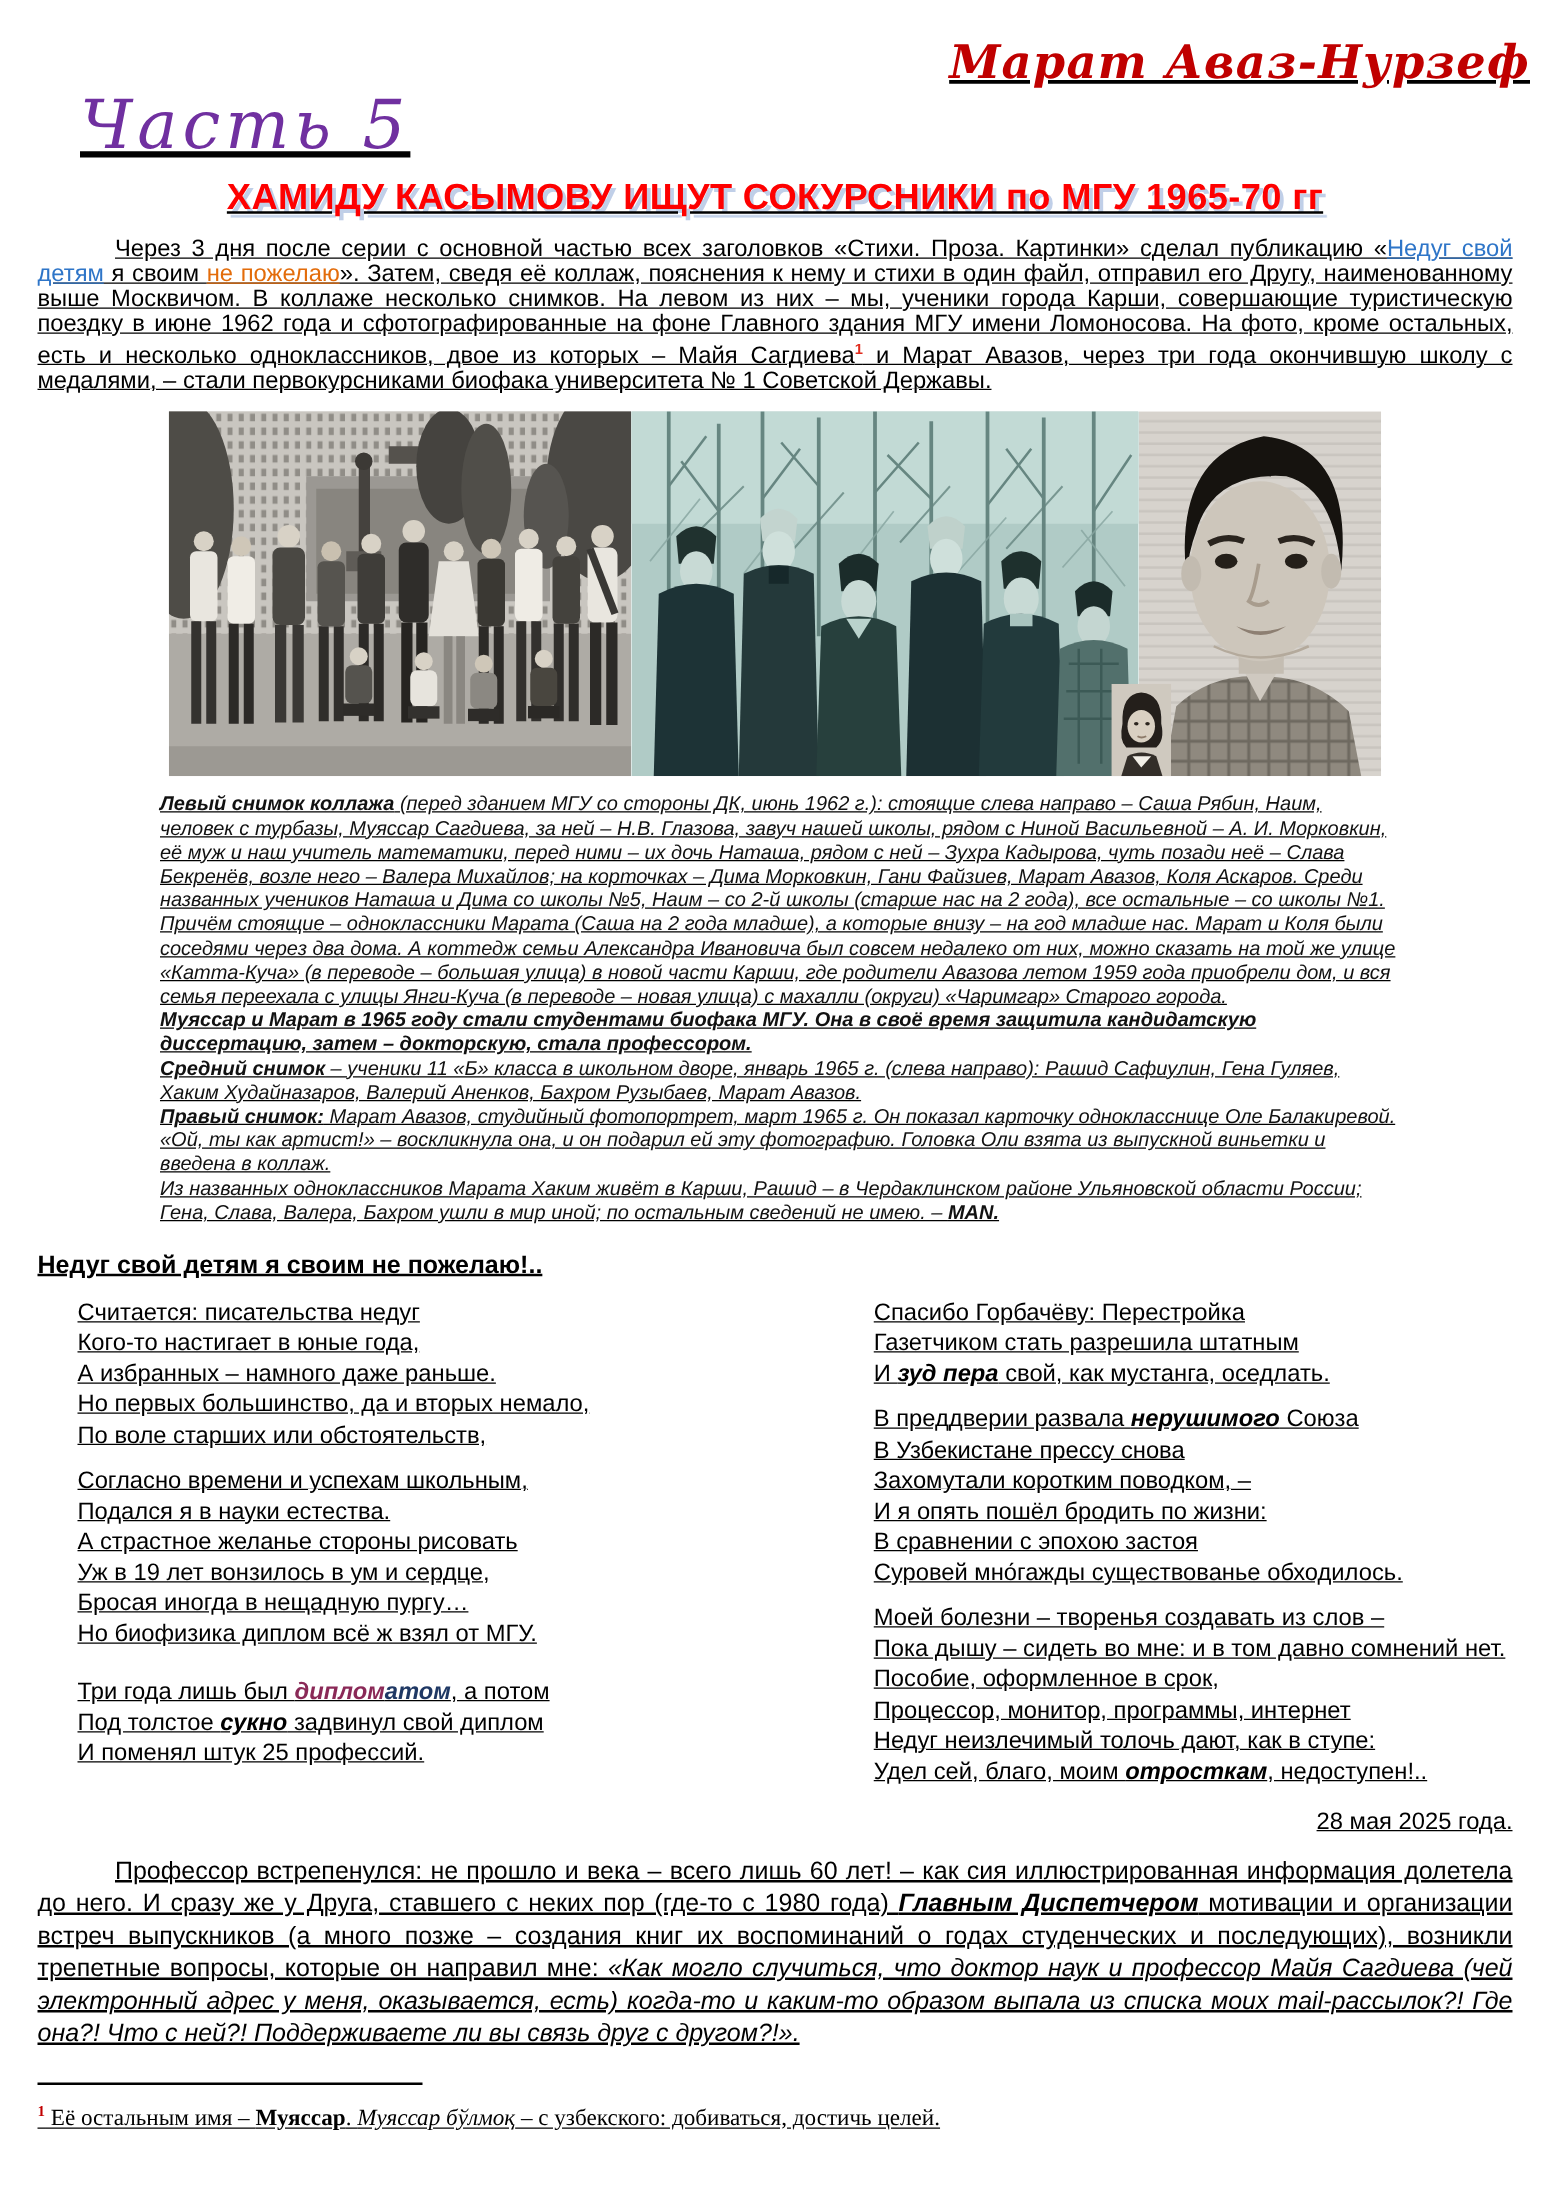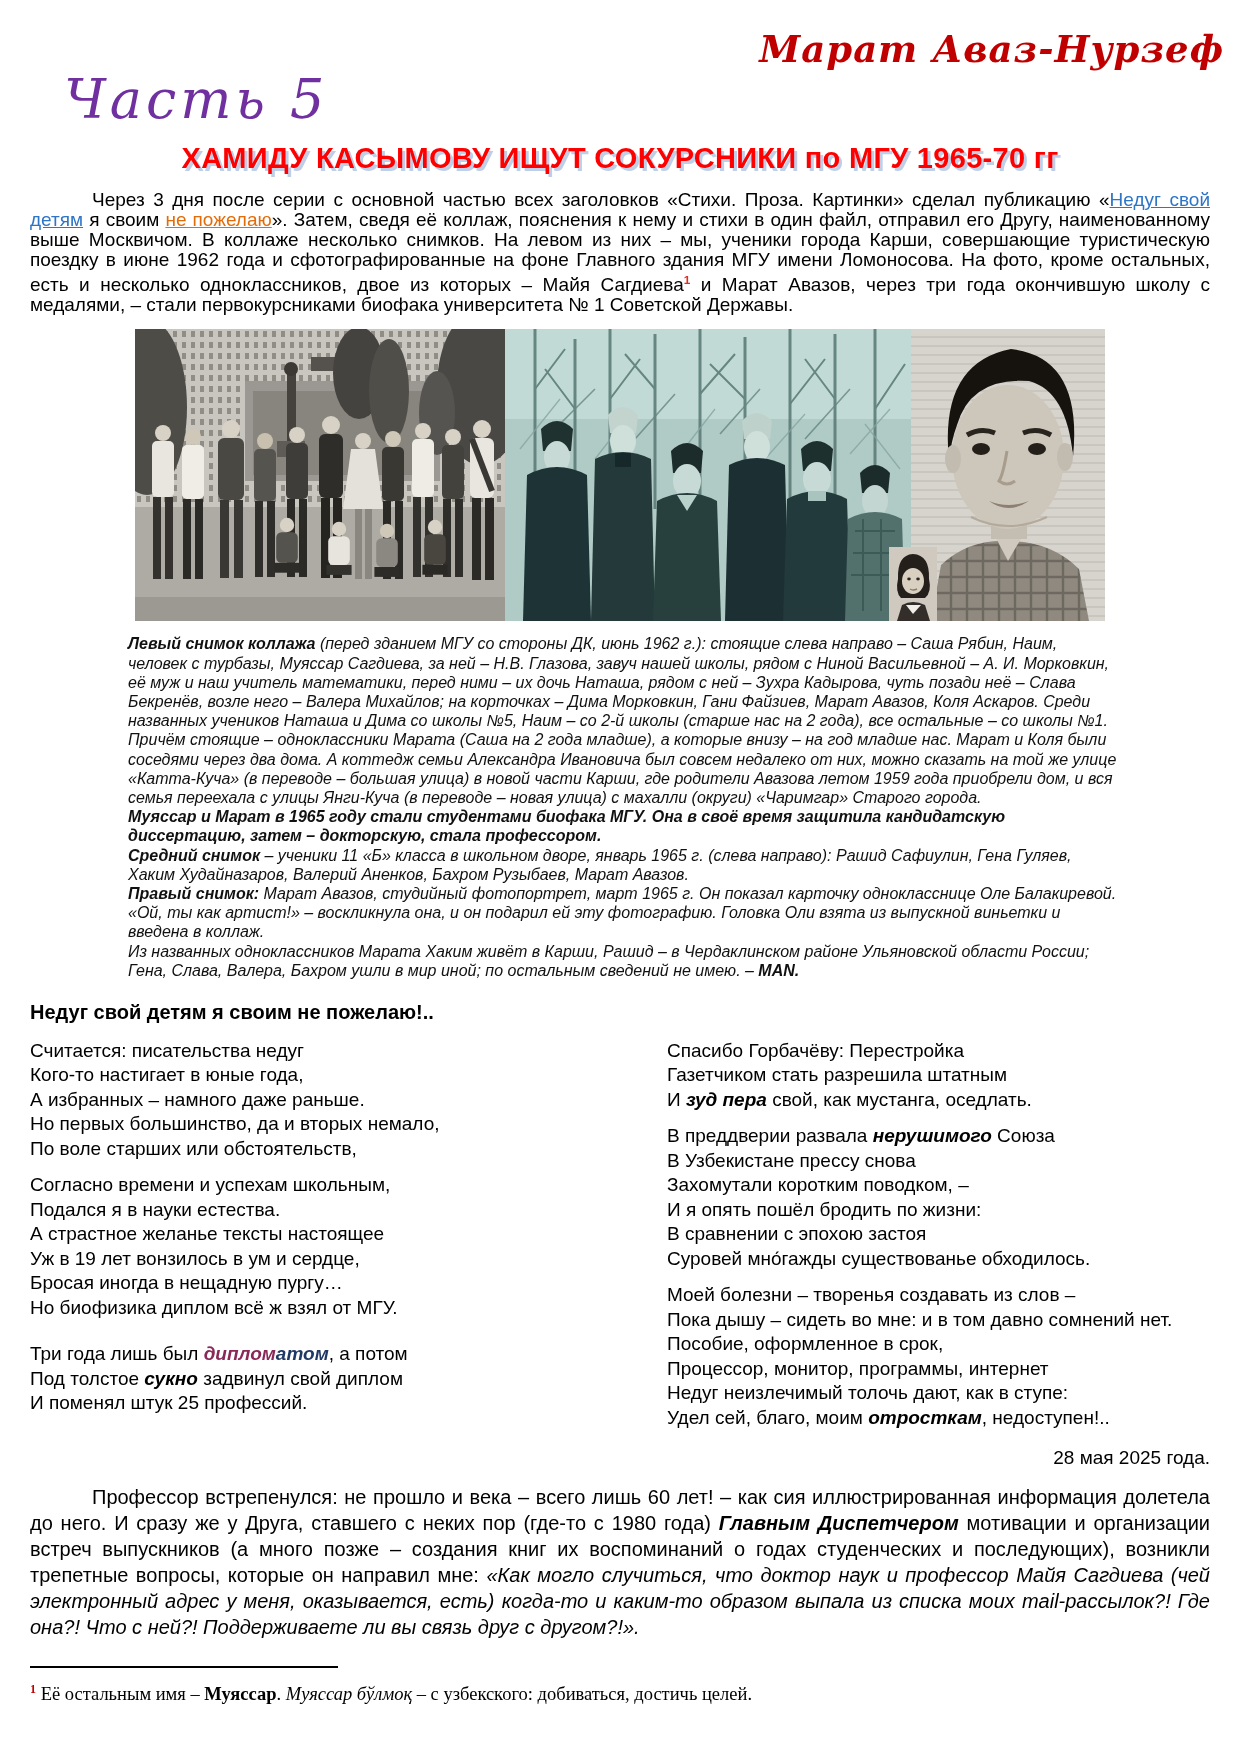--- a/index.html
+++ b/index.html
@@ -1,19 +1,19 @@
 <!DOCTYPE html>
 <html lang="ru"><head>
 <meta charset="utf-8">
 <style>
   html,body{margin:0;padding:0;background:#ffffff;}
   .page{
     position:relative; width:1240px; height:1753px; margin:0 auto;
     background:#ffffff; overflow:hidden;
-    font-family:"Liberation Sans","DejaVu Sans",sans-serif; color:#000;
+    font-family:"Liberation Sans","DejaVu Sans",sans-serif; color:#000;text-decoration:underline;
   }
   .b{font-weight:700;}
   .i{font-style:italic;}
 
   .author-sig{
     margin:26px 16px 0 0; text-align:right;
     font-family:"DejaVu Serif","Liberation Serif",serif;
     font-style:italic; font-weight:700; font-size:37px; line-height:46px;
     color:#c00000; letter-spacing:1px;
   }
@@ -46,21 +46,21 @@
   .ph-inset{position:absolute; left:754px; top:218px; width:48px; height:74px; z-index:3; overflow:hidden;}
 
   .caption{
     width:990px; margin:13px 0 0 128px;
     font-style:italic; font-size:16px; line-height:19.2px; color:#111;
   }
   .caption p{margin:0;}
 
   .poem-title{margin:20px 30px 0; text-align:left; font-weight:700; font-size:20px; line-height:25px;}
   .poem{display:flex; margin:14px 30px 0;}
-  .poem-col-left{width:637px; flex:0 0 637px;}
+  .poem-col-left{width:637px; flex:0 0 637px;margin-left:32px;}
   .poem-col-right{flex:1;}
   .poem .stanza{margin:0 0 12px; font-size:19px; line-height:24.5px;}
   .poem .line{display:block;}
   .poem-col-left .stanza:nth-child(3){margin-top:22px;}
 
   .date-line{margin:4px 30px 0; text-align:right; font-size:19px; line-height:24px;}
 
   .closing{
     margin:14px 30px 0; font-size:20px; line-height:26px;
     text-align:justify; text-indent:62px;
@@ -317,21 +317,21 @@
         <p class="stanza">
           <span class="line"><span>Считается: писательства недуг</span></span>
           <span class="line"><span>Кого-то настигает в юные года,</span></span>
           <span class="line"><span>А избранных – намного даже раньше.</span></span>
           <span class="line"><span>Но первых большинство, да и вторых немало,</span></span>
           <span class="line"><span>По воле старших или обстоятельств,</span></span>
         </p>
         <p class="stanza">
           <span class="line"><span>Согласно времени и успехам школьным,</span></span>
           <span class="line"><span>Подался я в науки естества.</span></span>
-          <span class="line"><span>А страстное желанье тексты настоящее</span></span>
+          <span class="line"><span>А страстное желанье стороны рисовать</span></span>
           <span class="line"><span>Уж в 19 лет вонзилось в ум и сердце,</span></span>
           <span class="line"><span>Бросая иногда в нещадную пургу…</span></span>
           <span class="line"><span>Но биофизика диплом всё ж взял от МГУ.</span></span>
         </p>
         <p class="stanza">
           <span class="line"><span>Три года лишь был </span><span class="b i" style="color: rgb(138, 41, 87);">диплом</span><span class="b i" style="color: rgb(31, 56, 100);">атом</span><span>, а потом</span></span>
           <span class="line"><span>Под толстое </span><span class="b i">сукно</span><span> задвинул свой диплом</span></span>
           <span class="line"><span>И поменял штук 25 профессий.</span></span>
         </p>
       </div>

